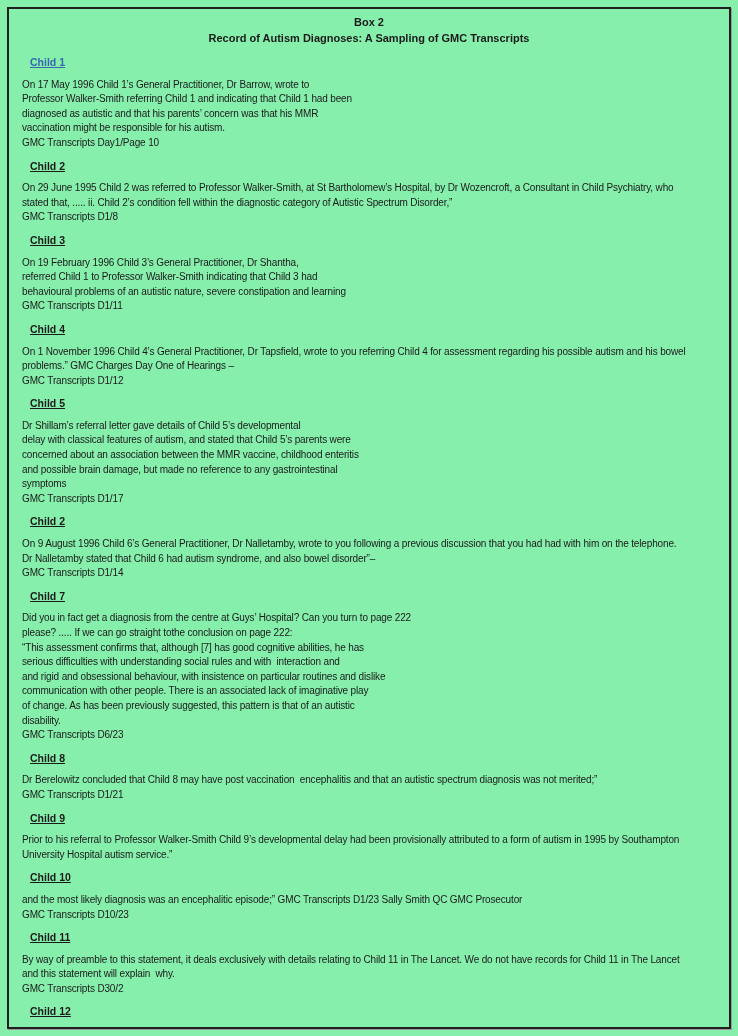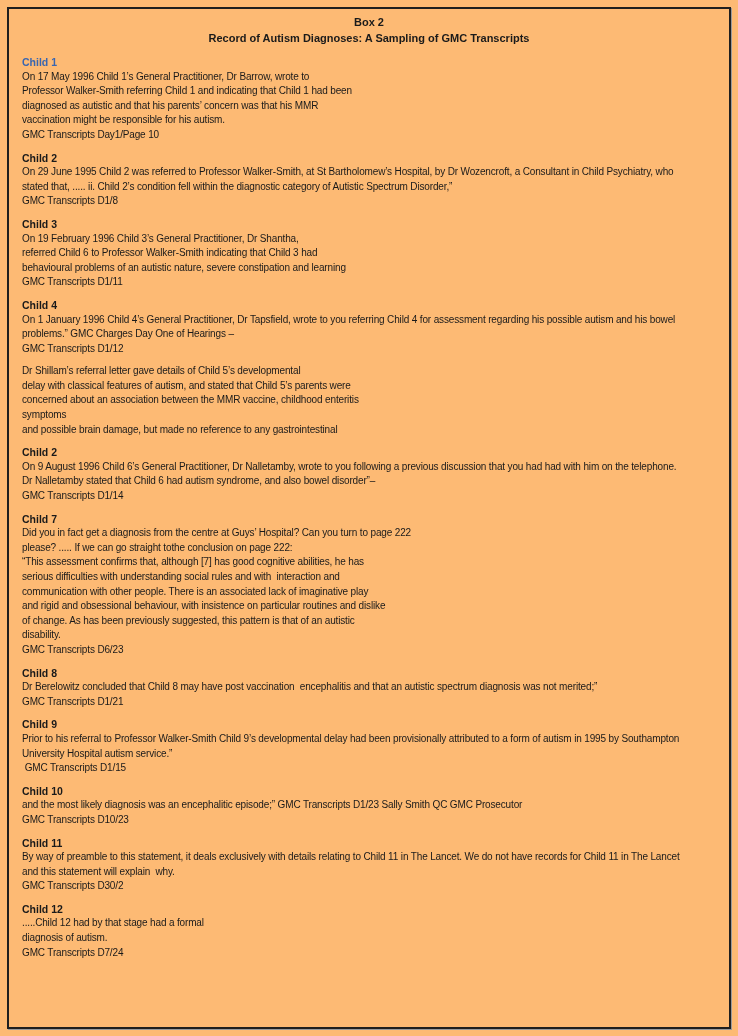--- a/index.html
+++ b/index.html
@@ -10,21 +10,21 @@
   body {
     width: 738px;
     height: 1036px;
     position: relative;
     font-family: "Liberation Sans", sans-serif;
     color: #1a1a1a;
   }
   .page {
     position: absolute;
     inset: 0;
-    background: #fdba74;
+    background: #86efac;
   }
   .box-border {
     position: absolute;
     top: 7px;
     left: 7px;
     right: 7px;
     bottom: 7px;
     border: 2px solid #1f1f1f;
     box-shadow: 1px 1px 0 #9a9a9a;
     padding: 5px 13px 4px 13px;
@@ -35,25 +35,26 @@
     text-align: center;
     font-weight: bold;
     font-size: 11px;
     line-height: 16px;
     margin-bottom: 9px;
   }
   .child-section {
     margin-bottom: 8px;
   }
   .child-heading {
-    margin: 0;
+    margin: 8px;
     font-size: 10.5px;
     line-height: 14.6px;
     font-weight: bold;
     color: #1a1a1a;
+    text-decoration: underline;
   }
   .line {
     font-size: 10px;
     line-height: 14.6px;
     letter-spacing: -0.15px;
     white-space: pre;
     color: #1a1a1a;
   }
 </style>
 </head>
@@ -83,83 +84,84 @@
             <div class="line">On 29 June 1995 Child 2 was referred to Professor Walker-Smith, at St Bartholomew’s Hospital, by Dr Wozencroft, a Consultant in Child Psychiatry, who</div>
             <div class="line">stated that, ..... ii. Child 2’s condition fell within the diagnostic category of Autistic Spectrum Disorder,”</div>
             <div class="line">GMC Transcripts D1/8</div>
           </div>
   </section>
 
   <section class="child-section">
     <h3 class="child-heading">Child 3</h3>
     <div class="section-lines">
             <div class="line">On 19 February 1996 Child 3’s General Practitioner, Dr Shantha,</div>
-            <div class="line">referred Child 6 to Professor Walker-Smith indicating that Child 3 had</div>
+            <div class="line">referred Child 1 to Professor Walker-Smith indicating that Child 3 had</div>
             <div class="line">behavioural problems of an autistic nature, severe constipation and learning</div>
             <div class="line">GMC Transcripts D1/11</div>
           </div>
   </section>
 
   <section class="child-section">
     <h3 class="child-heading">Child 4</h3>
     <div class="section-lines">
-            <div class="line">On 1 January 1996 Child 4’s General Practitioner, Dr Tapsfield, wrote to you referring Child 4 for assessment regarding his possible autism and his bowel</div>
+            <div class="line">On 1 November 1996 Child 4’s General Practitioner, Dr Tapsfield, wrote to you referring Child 4 for assessment regarding his possible autism and his bowel</div>
             <div class="line">problems.” GMC Charges Day One of Hearings –</div>
             <div class="line">GMC Transcripts D1/12</div>
           </div>
   </section>
 
   <section class="child-section">
+    <h3 class="child-heading">Child 5</h3>
     <div class="section-lines">
             <div class="line">Dr Shillam’s referral letter gave details of Child 5’s developmental</div>
             <div class="line">delay with classical features of autism, and stated that Child 5’s parents were</div>
             <div class="line">concerned about an association between the MMR vaccine, childhood enteritis</div>
+            <div class="line">and possible brain damage, but made no reference to any gastrointestinal</div>
             <div class="line">symptoms</div>
-            <div class="line">and possible brain damage, but made no reference to any gastrointestinal</div>
+            <div class="line">GMC Transcripts D1/17</div>
           </div>
   </section>
 
   <section class="child-section">
     <h3 class="child-heading">Child 2</h3>
     <div class="section-lines">
             <div class="line">On 9 August 1996 Child 6’s General Practitioner, Dr Nalletamby, wrote to you following a previous discussion that you had had with him on the telephone.</div>
             <div class="line">Dr Nalletamby stated that Child 6 had autism syndrome, and also bowel disorder”–</div>
             <div class="line">GMC Transcripts D1/14</div>
           </div>
   </section>
 
   <section class="child-section">
     <h3 class="child-heading">Child 7</h3>
     <div class="section-lines">
             <div class="line">Did you in fact get a diagnosis from the centre at Guys’ Hospital? Can you turn to page 222</div>
             <div class="line">please? ..... If we can go straight tothe conclusion on page 222:</div>
             <div class="line">“This assessment confirms that, although [7] has good cognitive abilities, he has</div>
             <div class="line">serious difficulties with understanding social rules and with  interaction and</div>
+            <div class="line">and rigid and obsessional behaviour, with insistence on particular routines and dislike</div>
             <div class="line">communication with other people. There is an associated lack of imaginative play</div>
-            <div class="line">and rigid and obsessional behaviour, with insistence on particular routines and dislike</div>
             <div class="line">of change. As has been previously suggested, this pattern is that of an autistic</div>
             <div class="line">disability.</div>
             <div class="line">GMC Transcripts D6/23</div>
           </div>
   </section>
 
   <section class="child-section">
     <h3 class="child-heading">Child 8</h3>
     <div class="section-lines">
             <div class="line">Dr Berelowitz concluded that Child 8 may have post vaccination  encephalitis and that an autistic spectrum diagnosis was not merited;”</div>
             <div class="line">GMC Transcripts D1/21</div>
           </div>
   </section>
 
   <section class="child-section">
     <h3 class="child-heading">Child 9</h3>
     <div class="section-lines">
             <div class="line">Prior to his referral to Professor Walker-Smith Child 9’s developmental delay had been provisionally attributed to a form of autism in 1995 by Southampton</div>
             <div class="line">University Hospital autism service.”</div>
-            <div class="line"> GMC Transcripts D1/15</div>
           </div>
   </section>
 
   <section class="child-section">
     <h3 class="child-heading">Child 10</h3>
     <div class="section-lines">
             <div class="line">and the most likely diagnosis was an encephalitic episode;” GMC Transcripts D1/23 Sally Smith QC GMC Prosecutor</div>
             <div class="line">GMC Transcripts D10/23</div>
           </div>
   </section>

